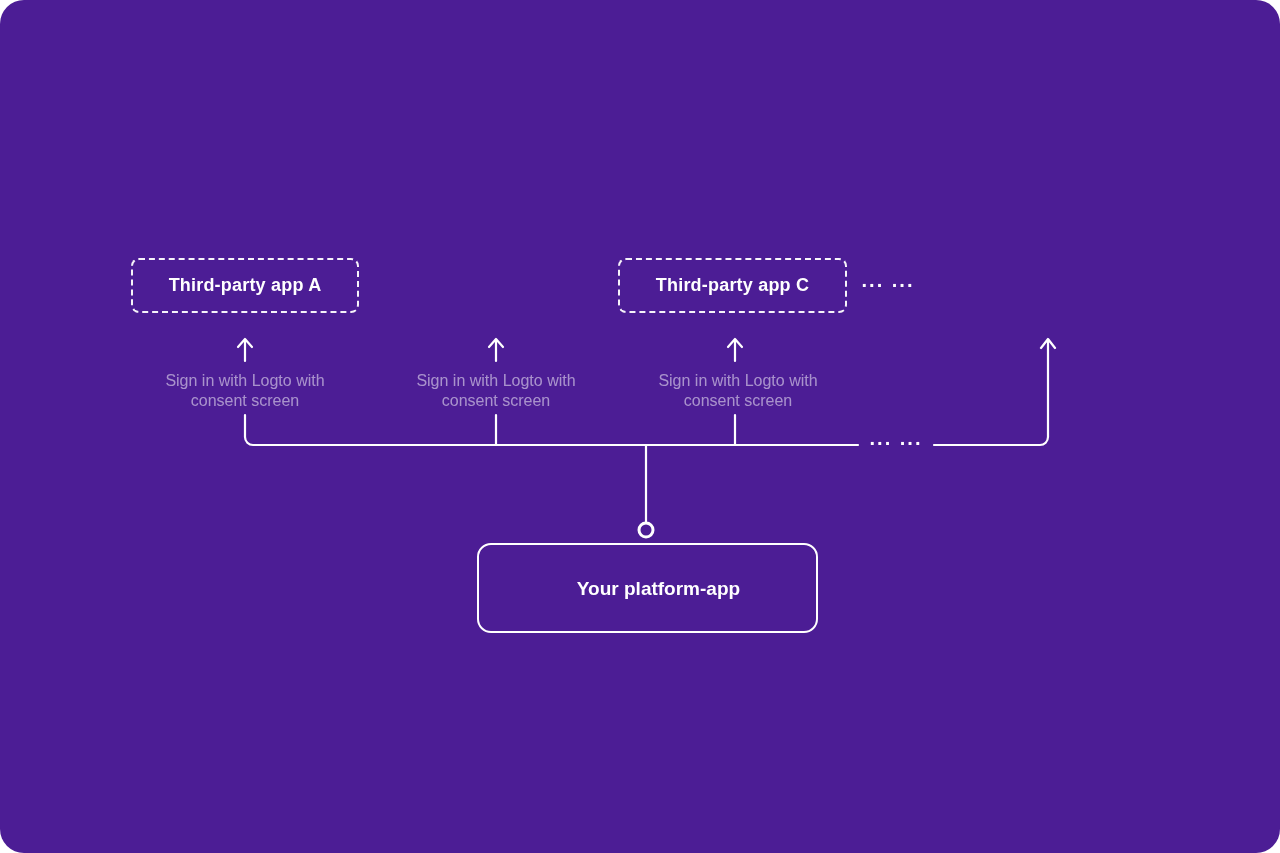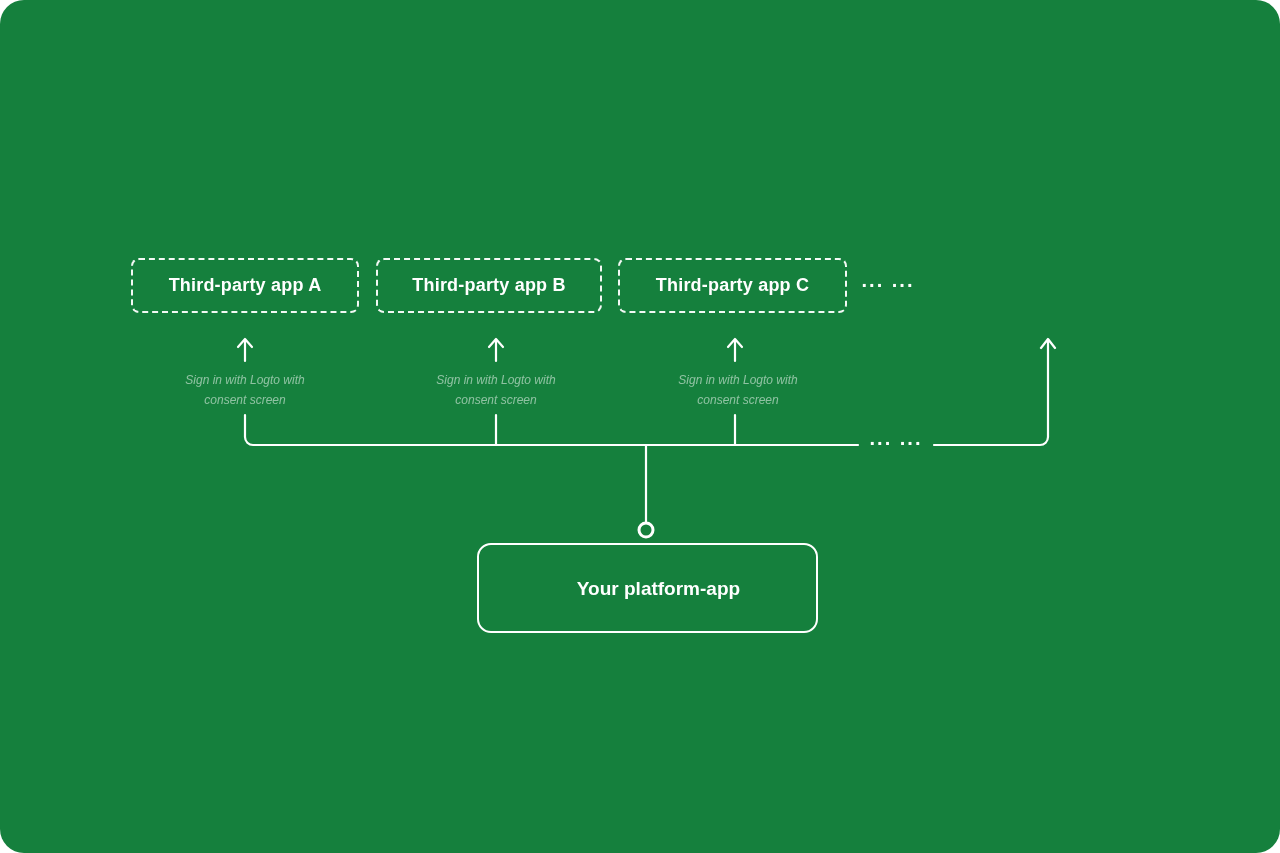--- a/index.html
+++ b/index.html
@@ -5,21 +5,21 @@
   html, body {
     margin: 0;
     padding: 0;
     background: #ffffff;
     font-family: "Liberation Sans", sans-serif;
   }
   .canvas {
     position: relative;
     width: 1280px;
     height: 853px;
-    background: #15803d;
+    background: #4c1d95;
     border-radius: 24px;
     overflow: hidden;
   }
   .app-box {
     position: absolute;
     top: 258px;
     height: 55px;
     box-sizing: border-box;
     border: 2px dashed rgba(255,255,255,0.95);
     border-radius: 8px;
@@ -45,22 +45,21 @@
     text-align: center;
     white-space: nowrap;
   }
   .ellipsis-top { left: 852px; top: 270px; width: 72px; }
   .ellipsis-bus { left: 860px; top: 428px; width: 72px; }
   .caption {
     position: absolute;
     top: 371px;
     width: 220px;
     text-align: center;
-    font-style: italic;
-    font-size: 12px;
+    font-size: 16px;
     line-height: 19.5px;
     color: rgba(255,255,255,0.52);
   }
   .caption-a { left: 135px; }
   .caption-b { left: 386px; }
   .caption-c { left: 628px; }
   .connector-svg {
     position: absolute;
     left: 0; top: 0;
     width: 1280px;
@@ -101,23 +100,20 @@
   }
 </style>
 </head>
 <body>
 
 <div class="canvas">
 
   <div class="app-box box-a">
     <span>Third-party app A</span>
   </div>
-  <div class="app-box box-b">
-    <span>Third-party app B</span>
-  </div>
   <div class="app-box box-c">
     <span>Third-party app C</span>
   </div>
   <div class="ellipsis ellipsis-top">... ...</div>
 
   <svg class="connector-svg" viewBox="0 0 1280 853">
     <path d="M245,361 L245,341 M238,347 L245,339 L252,347"></path>
     <path d="M496,361 L496,341 M489,347 L496,339 L503,347"></path>
     <path d="M735,361 L735,341 M728,347 L735,339 L742,347"></path>
     <path d="M245,415 L245,437 A8,8 0 0 0 253,445 L858,445"></path>

